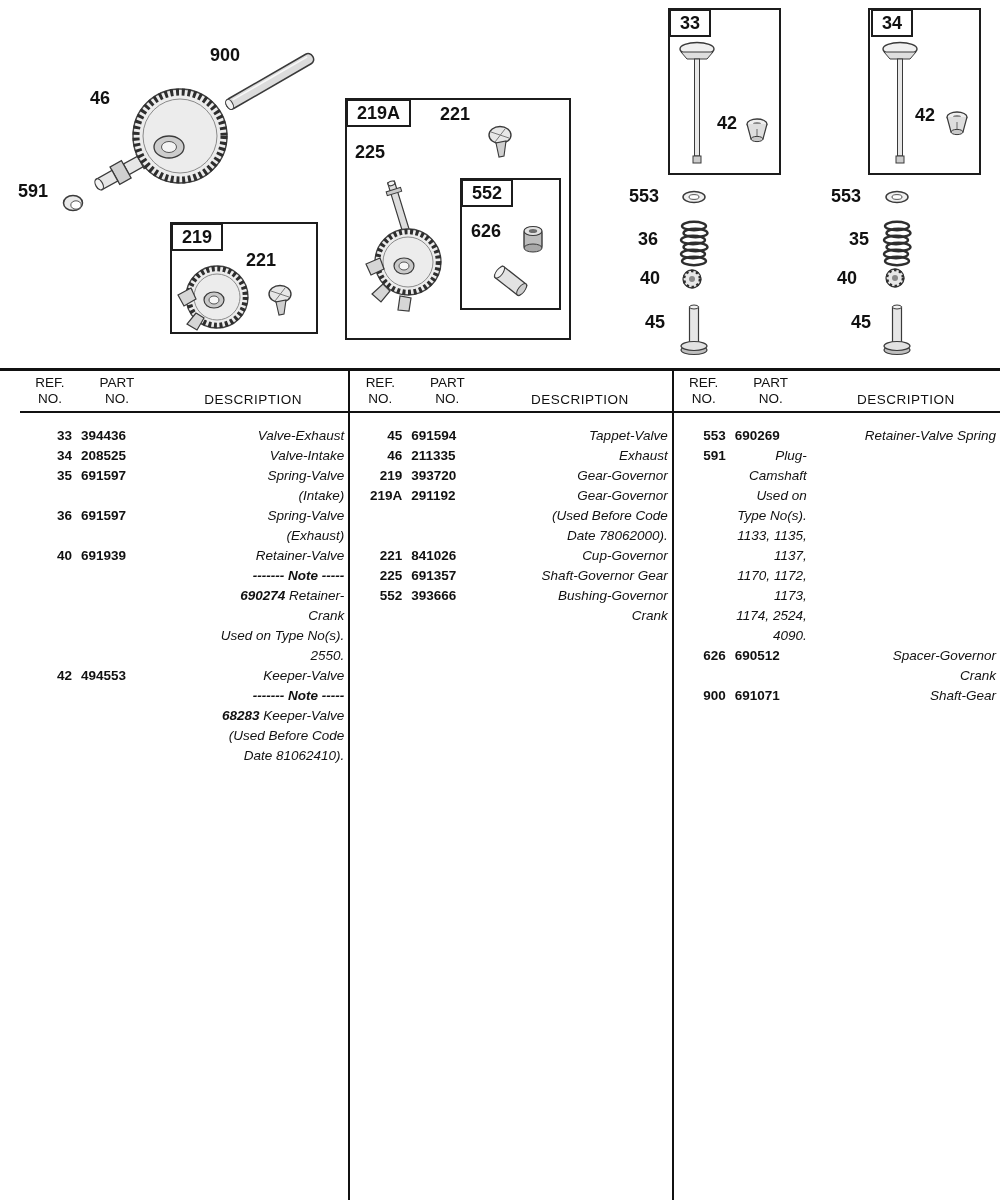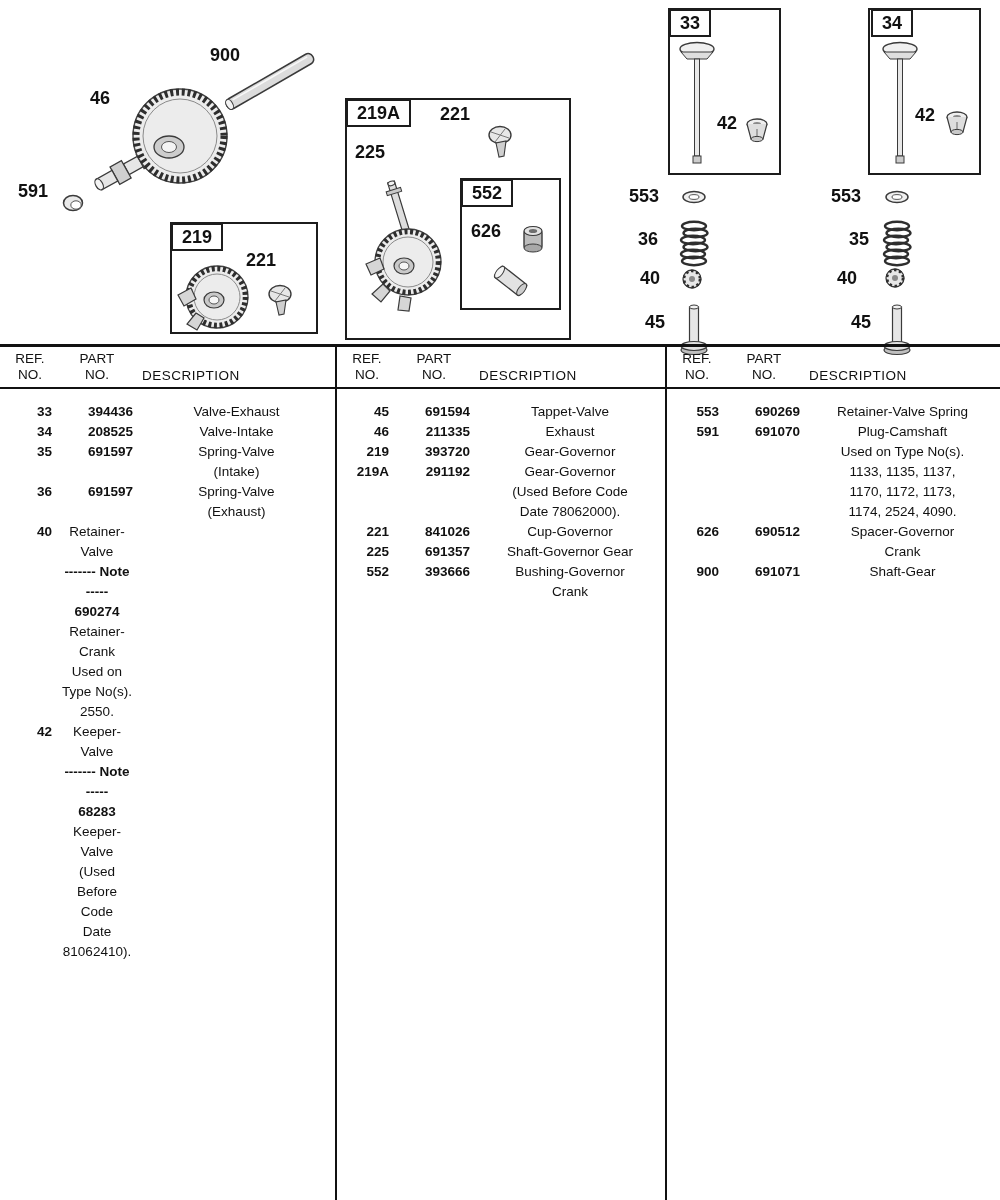--- a/index.html
+++ b/index.html
@@ -9,36 +9,36 @@
 
   
   .diagram { position:absolute; top:0; left:0; width:1000px; height:366px; }
   .dsvg { position:absolute; top:0; left:0; }
   .pbox { position:absolute; border:2px solid #1c1c1c; }
   .blabel { position:absolute; border:2px solid #1c1c1c; background:#fff; font-weight:bold;
             font-size:18px; line-height:22px; padding:1px 9px; }
   .plabel { position:absolute; font-weight:bold; font-size:18px; line-height:20px; }
 
   
-  .ptable { position:absolute; top:344px; left:0; width:1000px; bottom:0;
-            border-top:3px solid #111; display:flex; }
+  .ptable { position:absolute; top:368px; left:0; width:1000px; bottom:0;
+            border-top:3px solid #111; display:flex;padding-left:20px; }
   .tcol   { height:100%; }
   .tcol-0 { width:337px; border-right:2px solid #111; }
   .tcol-1 { width:330px; border-right:2px solid #111; }
   .tcol-2 { width:333px; }
   .thead  { display:grid; grid-template-columns:44px 72px 1fr; column-gap:9px;
             height:42px; padding:4px 4px 3px 8px; border-bottom:2px solid #111;
             font-size:13.5px; line-height:16px; }
   .th-ref, .th-part { text-align:center; }
-  .th-desc { align-self:end; letter-spacing:0.5px; }
+  .th-desc { align-self:end; text-align:center; letter-spacing:0.5px; }
   .tbody  { padding:13px 4px 0 8px; font-size:13.5px; line-height:20px; }
   .trow   { display:grid; grid-template-columns:44px 72px 1fr; column-gap:9px; }
   .c-ref  { text-align:right; font-weight:bold; }
-  .c-part { text-align:right; font-weight:bold; }
-  .c-desc { text-align:center; }
+  .c-part { text-align:left; font-weight:bold; }
+  .c-desc { text-align:right;font-style:italic; }
   .b      { font-weight:bold; }
 </style>
 </head>
 <body>
 
 <div class="page">
 
   <div class="diagram">
 
     <svg class="dsvg" width="1000" height="366" viewBox="0 0 1000 366">
@@ -275,31 +275,33 @@
           <div class="trow">
             <div class="c-ref">36</div>
             <div class="c-part">691597</div>
             <div class="c-desc">
               <div><span>Spring-Valve</span></div>
               <div><span>(Exhaust)</span></div>
             </div>
           </div>
           <div class="trow">
             <div class="c-ref">40</div>
+            <div class="c-part">691939</div>
             <div class="c-desc">
               <div><span>Retainer-Valve</span></div>
               <div><span class="b">------- Note -----</span></div>
               <div><span class="b">690274</span><span> Retainer-</span></div>
               <div><span>Crank</span></div>
               <div><span>Used on Type No(s).</span></div>
               <div><span>2550.</span></div>
             </div>
           </div>
           <div class="trow">
             <div class="c-ref">42</div>
+            <div class="c-part">494553</div>
             <div class="c-desc">
               <div><span>Keeper-Valve</span></div>
               <div><span class="b">------- Note -----</span></div>
               <div><span class="b">68283</span><span> Keeper-Valve</span></div>
               <div><span>(Used Before Code</span></div>
               <div><span>Date 81062410).</span></div>
             </div>
           </div>
         </div>
     </div>
@@ -387,21 +389,20 @@
       <div class="tbody">
           <div class="trow">
             <div class="c-ref">553</div>
             <div class="c-part">690269</div>
             <div class="c-desc">
               <div><span>Retainer-Valve Spring</span></div>
             </div>
           </div>
           <div class="trow">
             <div class="c-ref">591</div>
-            <div class="c-part">691070</div>
             <div class="c-desc">
               <div><span>Plug-Camshaft</span></div>
               <div><span>Used on Type No(s).</span></div>
               <div><span>1133, 1135, 1137,</span></div>
               <div><span>1170, 1172, 1173,</span></div>
               <div><span>1174, 2524, 4090.</span></div>
             </div>
           </div>
           <div class="trow">
             <div class="c-ref">626</div>

